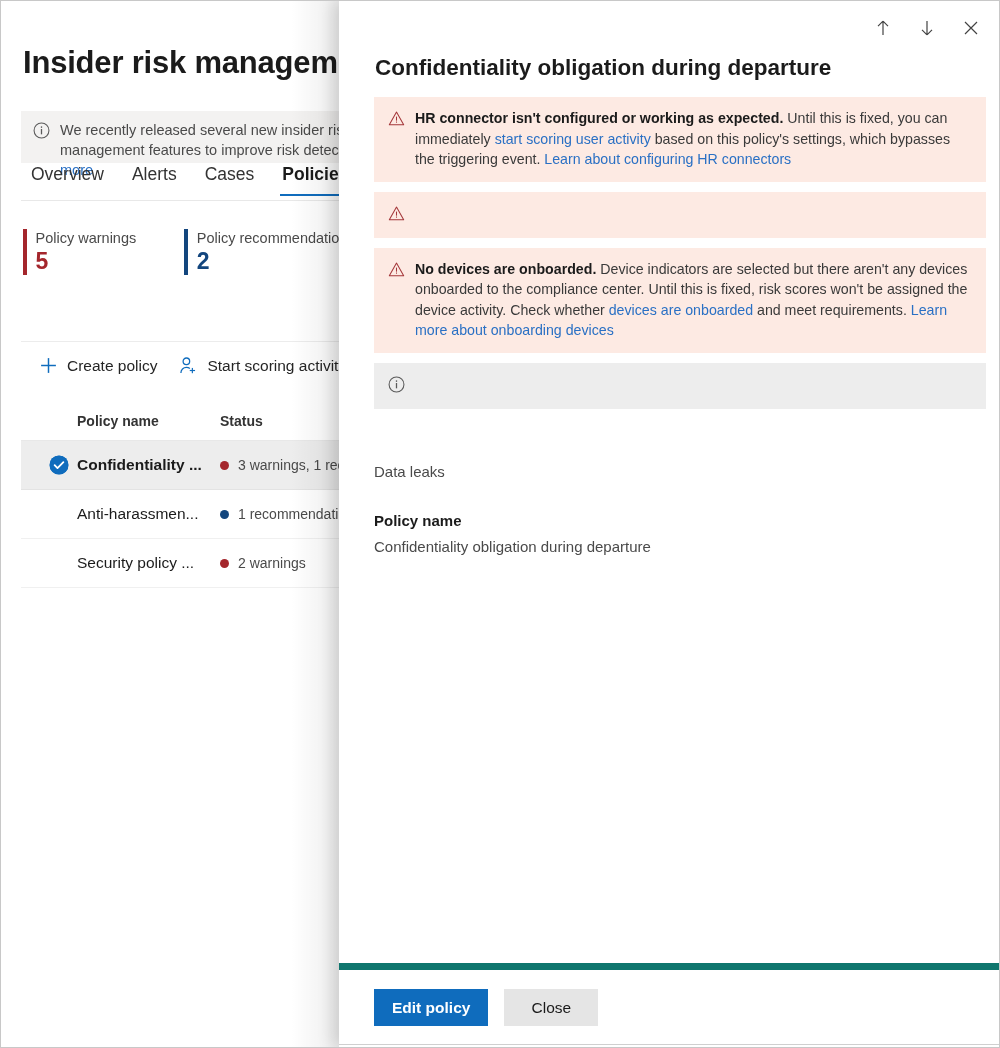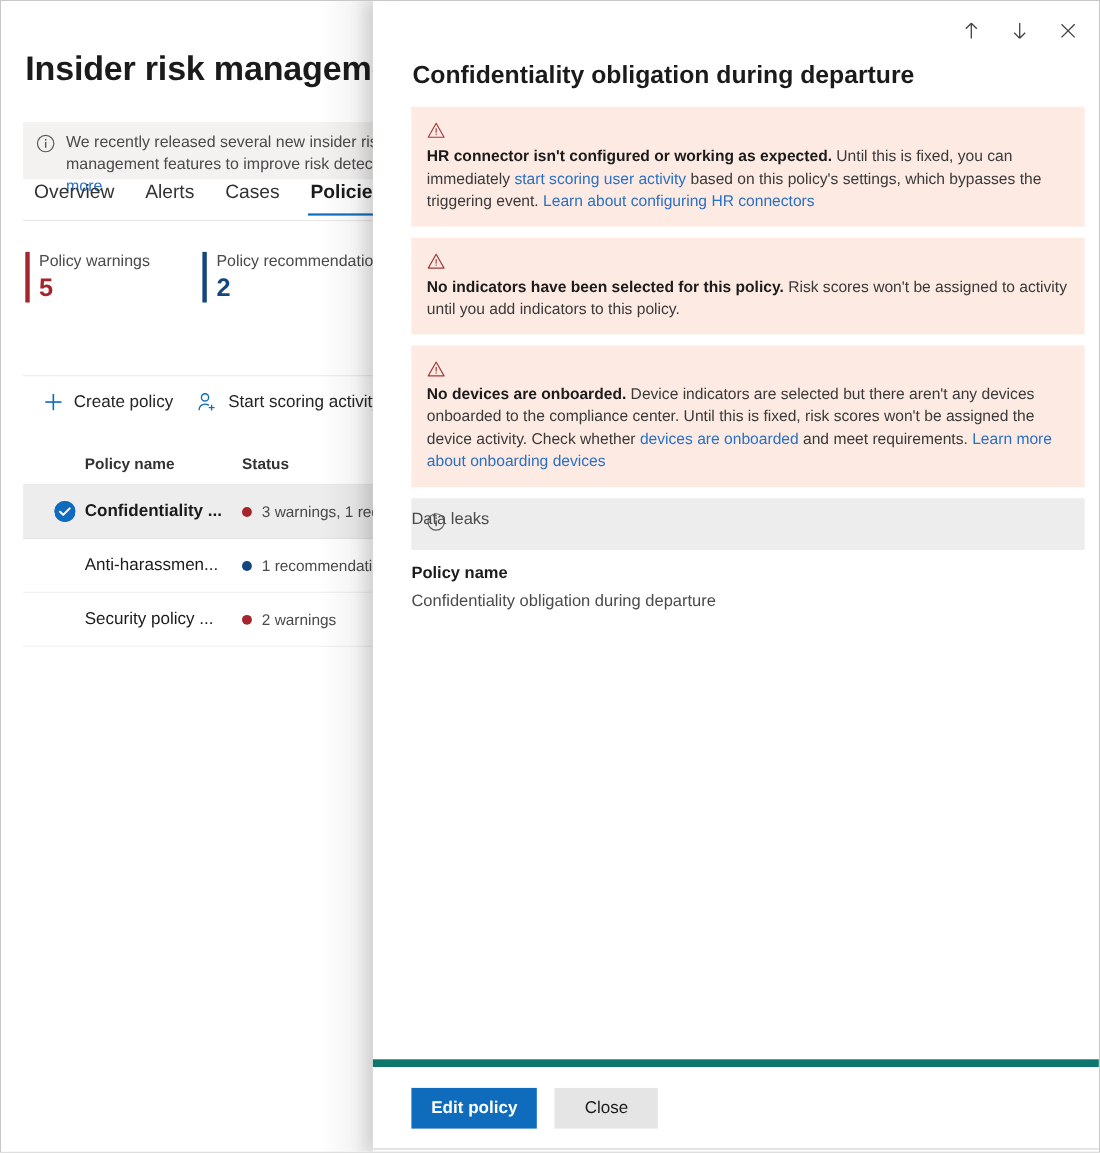--- a/index.html
+++ b/index.html
@@ -128,21 +128,21 @@
     font-size: 22.5px; font-weight: bold; color: #1b1b1b;
     white-space: nowrap;
   }
 
   .banners { position: absolute; left: 373px; top: 96px; width: 612px; }
   .banner {
     display: flex; align-items: flex-start;
     padding: 11px 14px 12px 14px;
     margin-bottom: 10px;
   }
-  .banner.warn { background: #fdeae3; flex-direction: column; }
+  .banner.warn { background: #fdeae3; }
   .banner.info { background: #ededed; }
   .banner .bic { flex: 0 0 auto; margin-right: 10px; margin-top: 2px; }
   .banner .btx {
     font-size: 14.2px; line-height: 20.5px; color: #3a3a3a;
   }
   .banner .btx b { color: #1b1b1b; font-weight: bold; }
 
   .details { position: absolute; left: 373px; top: 462px; width: 560px; }
   .dlabel { font-size: 15px; font-weight: bold; color: #1b1b1b; margin-bottom: 9px; }
   .dvalue { font-size: 15px; color: #4a4a4a; margin-bottom: 32px; }
@@ -316,23 +316,20 @@
     </div>
 
     <div class="banner warn">
       <span class="bic">
         <svg width="17" height="17" viewBox="0 0 18 18">
             <path d="M9 2.2L16.6 15.6H1.4z" fill="none" stroke="#a4373a" stroke-width="1.1" stroke-linejoin="round"></path>
             <rect x="8.45" y="7" width="1.1" height="4.3" fill="#a4373a"></rect>
             <rect x="8.45" y="12.2" width="1.1" height="1.2" fill="#a4373a"></rect>
           </svg>
       </span>
-      <div class="btx">
-        <b>No indicators have been selected for this policy.</b><span> Risk scores won't be assigned to activity until you add indicators to this policy.</span>
-      </div>
     </div>
 
     <div class="banner warn">
       <span class="bic">
         <svg width="17" height="17" viewBox="0 0 18 18">
             <path d="M9 2.2L16.6 15.6H1.4z" fill="none" stroke="#a4373a" stroke-width="1.1" stroke-linejoin="round"></path>
             <rect x="8.45" y="7" width="1.1" height="4.3" fill="#a4373a"></rect>
             <rect x="8.45" y="12.2" width="1.1" height="1.2" fill="#a4373a"></rect>
           </svg>
       </span>

